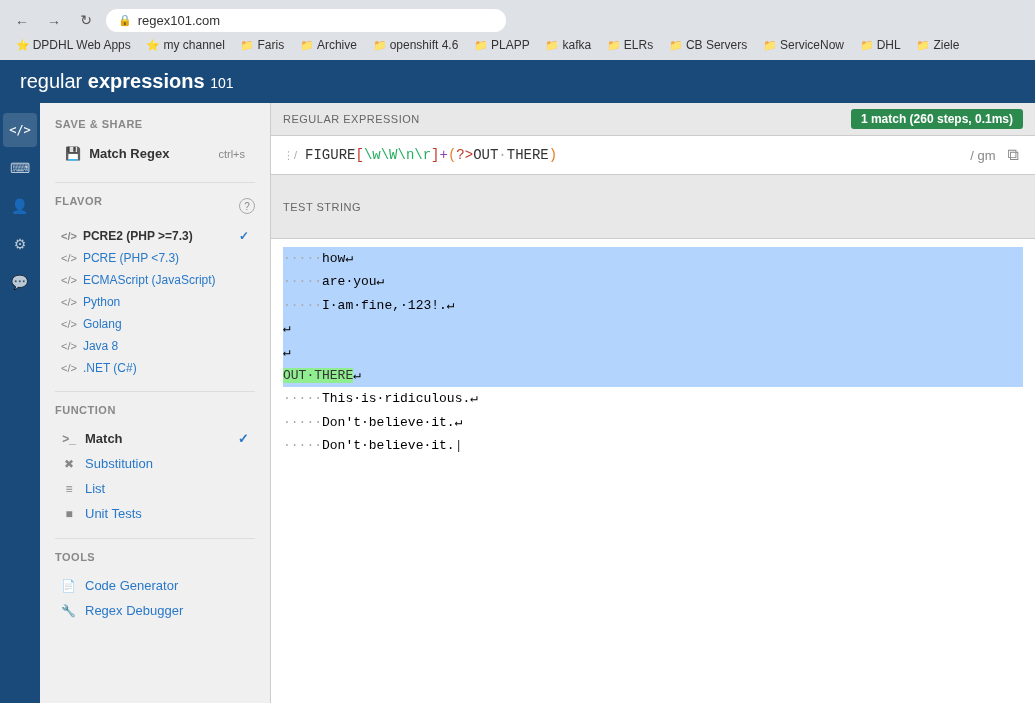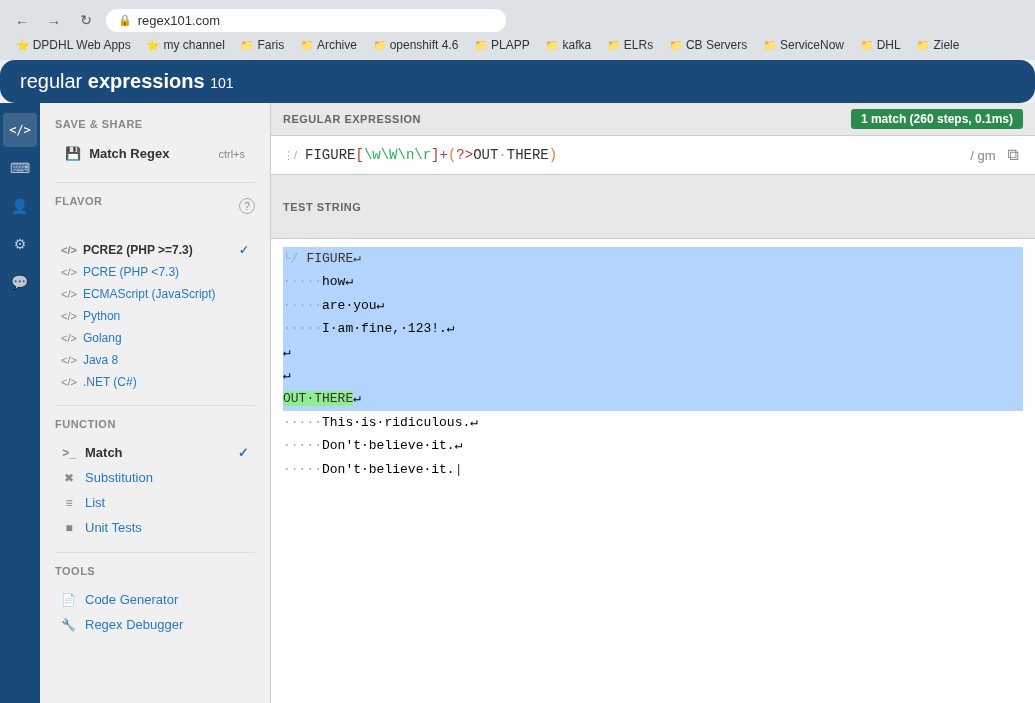--- a/index.html
+++ b/index.html
@@ -51,21 +51,20 @@
       color: #333;
     }
     .bookmark-icon { font-size: 11px; }
 
     
     .app-header {
       background: #1a4a7a;
       padding: 10px 20px;
       display: flex;
       align-items: center;
-      border-radius: 15px;
     }
     .app-logo {
       font-size: 20px;
       color: white;
     }
     .app-logo span.regular { font-weight: 300; }
     .app-logo span.expressions { font-weight: 700; }
     .app-logo span.num { font-size: 14px; font-weight: 300; }
 
     
@@ -127,21 +126,21 @@
       margin-left: auto;
       color: #888;
       font-size: 11px;
       font-weight: 400;
     }
 
     .flavor-header {
       display: flex;
       align-items: center;
       justify-content: space-between;
-      margin-bottom: 22px;
+      margin-bottom: 8px;
       text-align: center;
     }
     .help-icon {
       width: 16px; height: 16px;
       border: 1px solid #aaa;
       border-radius: 50%;
       display: flex; align-items: center; justify-content: center;
       font-size: 10px;
       color: #888;
       cursor: pointer;
@@ -202,21 +201,21 @@
     }
 
     .regex-label-bar {
       display: flex;
       align-items: center;
       justify-content: space-between;
       padding: 6px 12px;
     }
     .section-label {
       font-size: 11px;
-      font-weight: 700;
+      font-weight: 400;
       color: #666;
       letter-spacing: 0.5px;
       text-transform: uppercase;
     }
     .match-badge {
       background: #2d8a4e;
       color: #ffffff;
       padding: 3px 10px;
       border-radius: 3px;
       font-size: 12px;
@@ -475,21 +474,20 @@
       </div>
     </div>
 
     <div class="test-string-section">
       <div class="test-string-label-bar">
         <span class="section-label">TEST STRING</span>
       </div>
       <div class="test-string-content">
         
         <div style="background:#b3d4fc;display:inline-block;width:100%">
-          <span class="test-line"><span style="color:#aaa">└/</span> <span style="color:#333">FIGURE↵</span></span>
           <span class="test-line"><span style="color:#aaa">·····</span>how↵</span>
           <span class="test-line"><span style="color:#aaa">·····</span>are·you↵</span>
           <span class="test-line"><span style="color:#aaa">·····</span>I·am·fine,·123!.↵</span>
           <span class="test-line">↵</span>
           <span class="test-line">↵</span>
           
           <span class="test-line"><span style="background:#90ee90;color:#333">OUT·THERE</span>↵</span>
         </div>
         
         <span class="test-line"><span style="color:#aaa">·····</span>This·is·ridiculous.↵</span>

